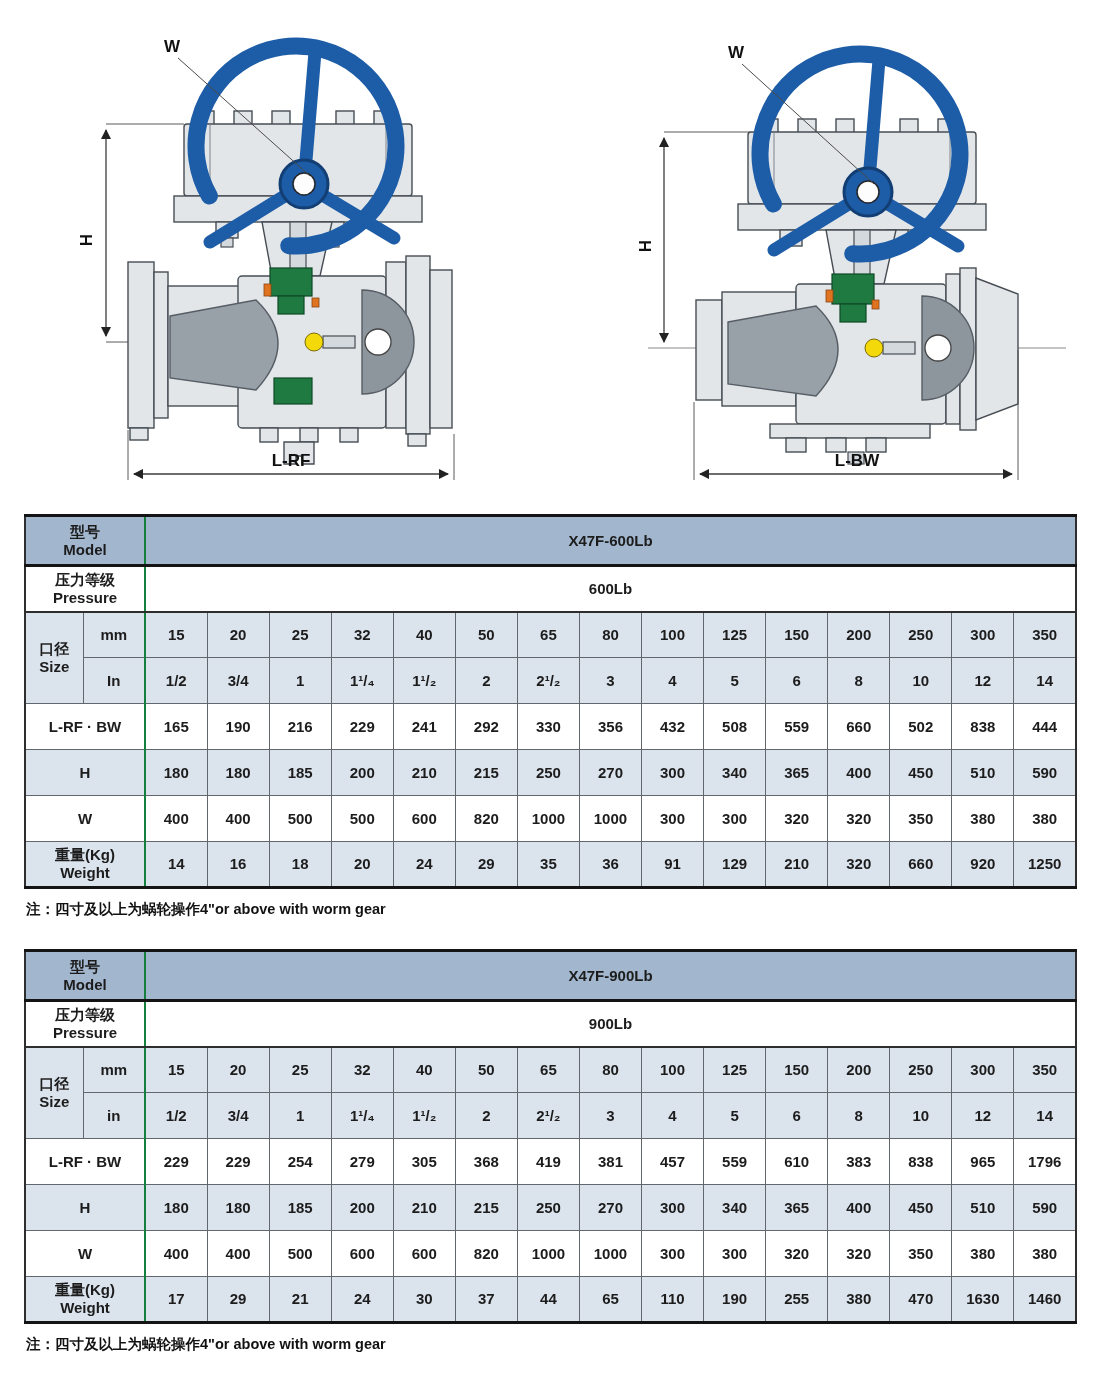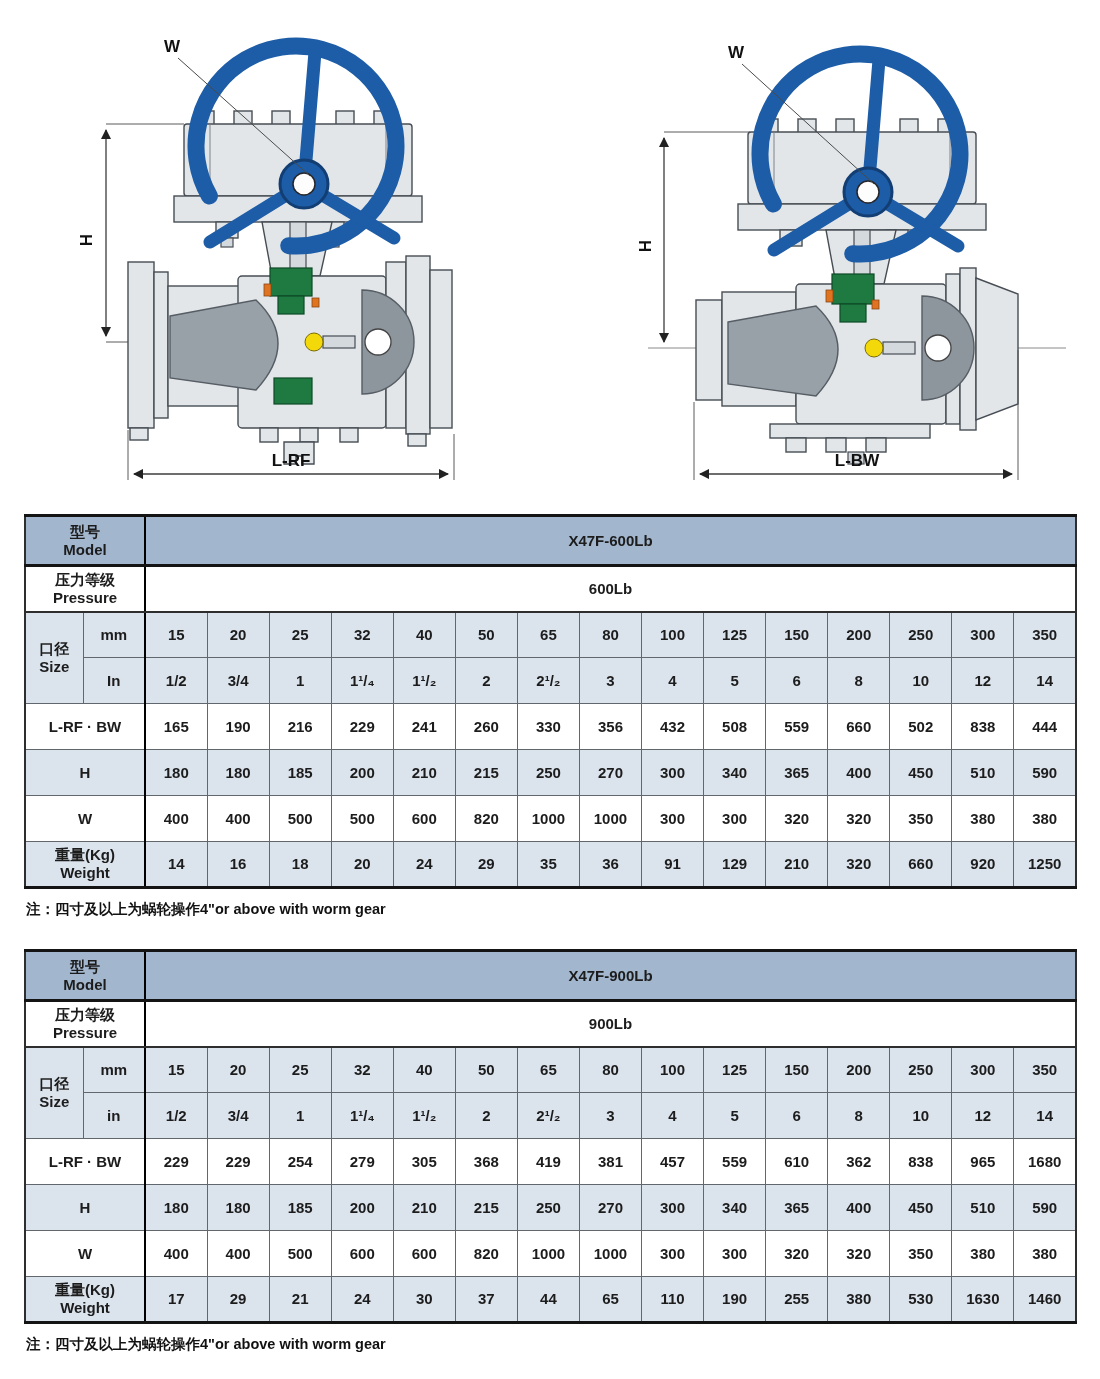--- a/index.html
+++ b/index.html
@@ -38,21 +38,21 @@
   table.spec th,table.spec td{
     border:1px solid #62676d;text-align:center;vertical-align:middle;
     font-size:15px;font-weight:700;color:#1c1c1c;height:46px;line-height:1.18;padding:0 2px;
   }
   table.spec tr.model-row th,table.spec tr.model-row td{
     background:var(--header-bg);border-bottom:3px solid #141414;height:50px;font-size:15px;
   }
   table.spec tr.pressure-row th,table.spec tr.pressure-row td{border-bottom:2px solid #2e2e2e;background:#fff;}
   table.spec .shade{background:var(--row-shade);}
   table.spec .white{background:#ffffff;}
-  table.spec .div-r{border-right:2px solid #000000;}
+  table.spec .div-r{border-right:2px solid #15803d;}
   .note{font-size:14.5px;font-weight:700;margin:11px 0 0 26px;color:#121212;}
   .sect-gap1{margin-top:16px;}
   .sect-gap2{margin-top:30px;}
 </style>
 </head>
 <body>
 
 <div class="diagrams">
 
   <svg width="452" height="472" viewBox="0 0 452 472">
@@ -284,21 +284,21 @@
             <td class="shade">12</td>
             <td class="shade">14</td>
           </tr>
           <tr>
             <th class="white div-r" colspan="2">L-RF · BW</th>
             <td class="white">165</td>
             <td class="white">190</td>
             <td class="white">216</td>
             <td class="white">229</td>
             <td class="white">241</td>
-            <td class="white">260</td>
+            <td class="white">292</td>
             <td class="white">330</td>
             <td class="white">356</td>
             <td class="white">432</td>
             <td class="white">508</td>
             <td class="white">559</td>
             <td class="white">660</td>
             <td class="white">502</td>
             <td class="white">838</td>
             <td class="white">444</td>
           </tr>
@@ -448,24 +448,24 @@
             <td class="white">229</td>
             <td class="white">254</td>
             <td class="white">279</td>
             <td class="white">305</td>
             <td class="white">368</td>
             <td class="white">419</td>
             <td class="white">381</td>
             <td class="white">457</td>
             <td class="white">559</td>
             <td class="white">610</td>
-            <td class="white">362</td>
+            <td class="white">383</td>
             <td class="white">838</td>
             <td class="white">965</td>
-            <td class="white">1680</td>
+            <td class="white">1796</td>
           </tr>
           <tr>
             <th class="shade div-r" colspan="2">H</th>
             <td class="shade">180</td>
             <td class="shade">180</td>
             <td class="shade">185</td>
             <td class="shade">200</td>
             <td class="shade">210</td>
             <td class="shade">215</td>
             <td class="shade">250</td>
@@ -506,21 +506,21 @@
             <td class="shade">21</td>
             <td class="shade">24</td>
             <td class="shade">30</td>
             <td class="shade">37</td>
             <td class="shade">44</td>
             <td class="shade">65</td>
             <td class="shade">110</td>
             <td class="shade">190</td>
             <td class="shade">255</td>
             <td class="shade">380</td>
-            <td class="shade">530</td>
+            <td class="shade">470</td>
             <td class="shade">1630</td>
             <td class="shade">1460</td>
           </tr>
         </tbody>
       </table>
     </div>
   <p class="note">注：四寸及以上为蜗轮操作4"or above with worm gear</p>
 </section>
 
 </body></html>

